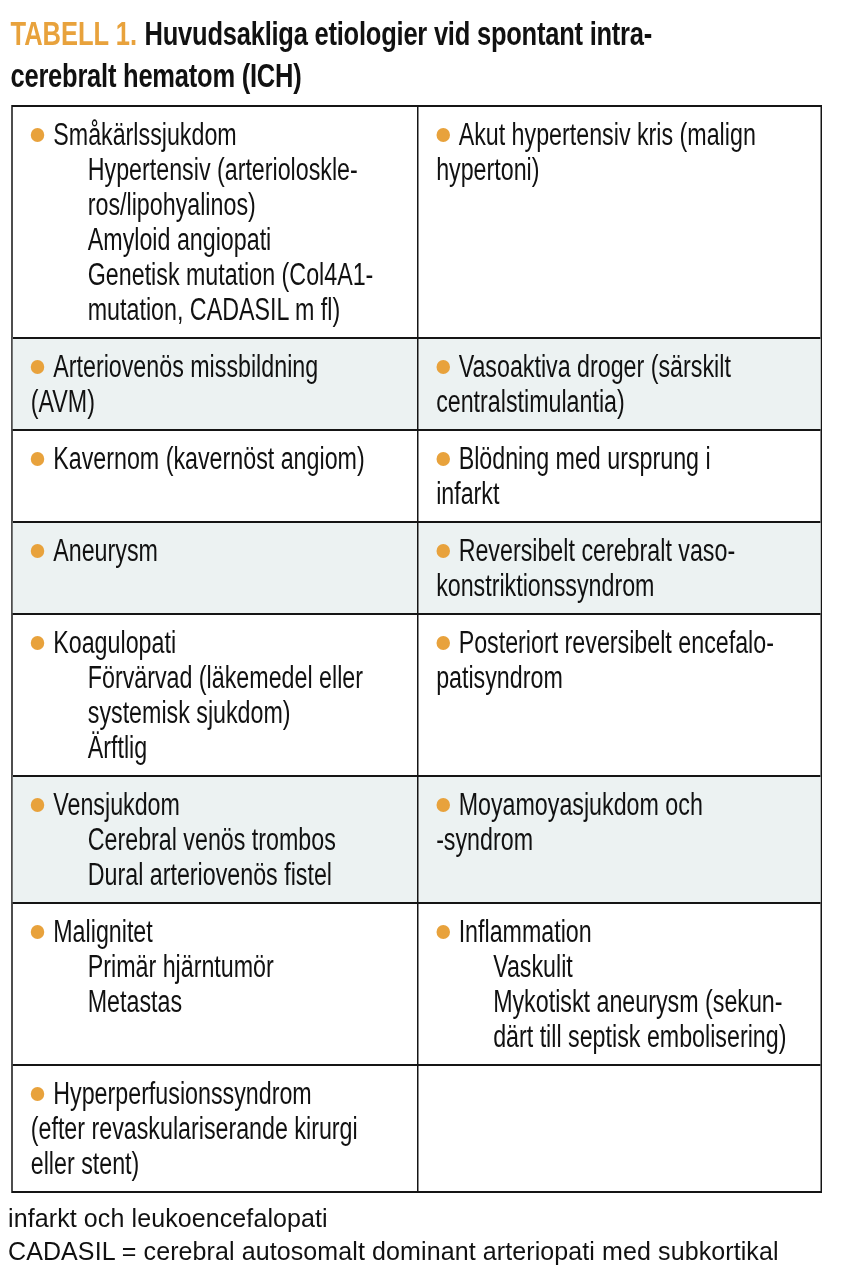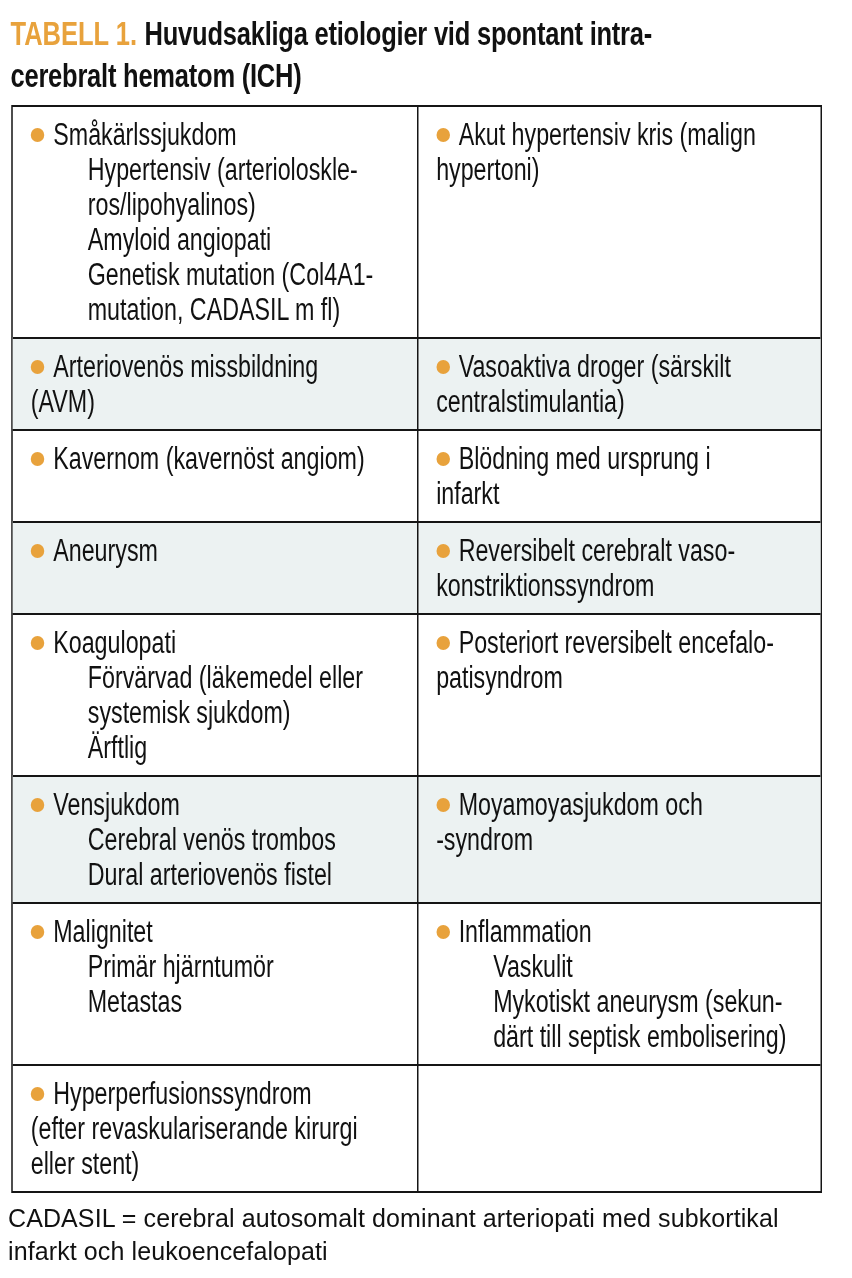--- a/index.html
+++ b/index.html
@@ -153,15 +153,15 @@
           <div class="line b"><span class="bullet"></span><span>Hyperperfusionssyndrom</span></div>
           <div class="line w"><span>(efter revaskulariserande kirurgi</span></div>
           <div class="line w"><span>eller stent)</span></div>
         </div>
         <div class="cell right"></div>
       </div>
     </div>
 </div>
 
 <div class="footnote">
+  <div>infarkt och leukoencefalopati</div>
   <div>CADASIL = cerebral autosomalt dominant arteriopati med subkortikal</div>
-  <div>infarkt och leukoencefalopati</div>
 </div>
 
 </body></html>

